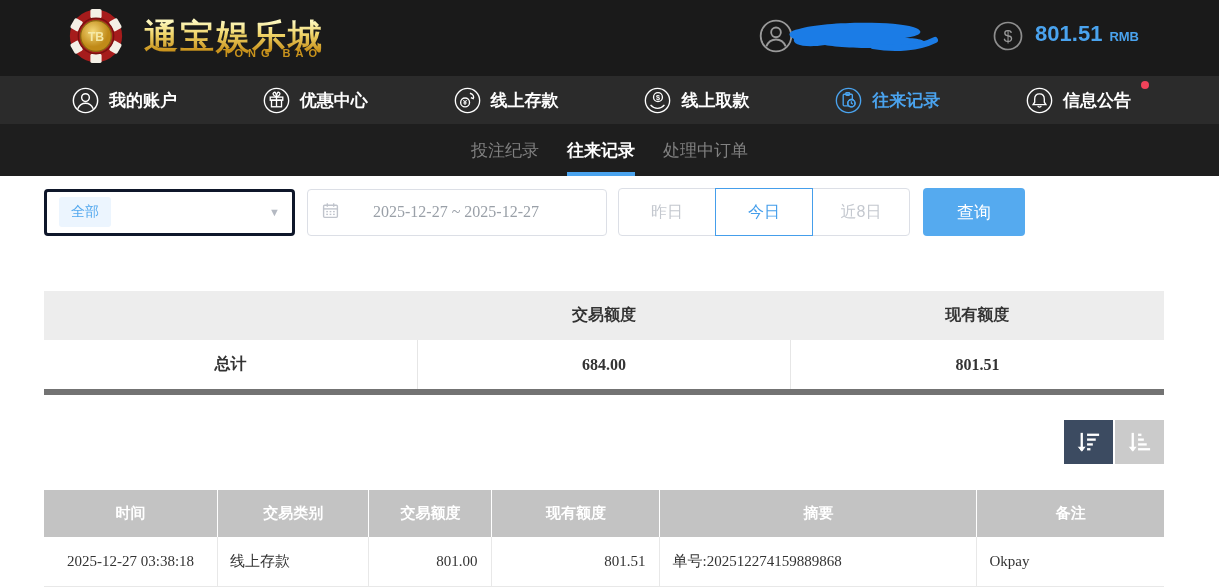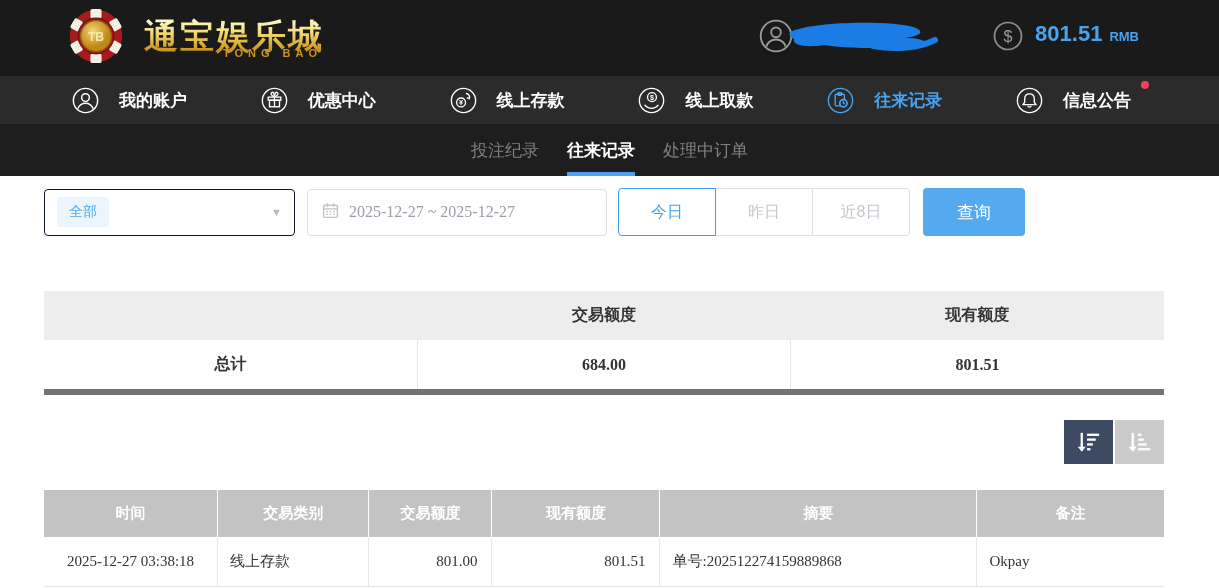--- a/index.html
+++ b/index.html
@@ -19,47 +19,47 @@
   .user-area { margin-left:auto; display:flex; align-items:center; position:relative; }
   .scribble { margin-left:-10px; }
   .balance-area { display:flex; align-items:baseline; margin-left:52px; margin-right:80px; }
   .balance-icon { align-self:center; margin-right:12px; }
   .balance-amount { color:#4aa3ee; font-size:22px; font-weight:bold; }
   .balance-cur { color:#4aa3ee; font-size:13px; font-weight:bold; margin-left:7px; }
 
   
   .mainnav { height:48px; background:#2b2b2b; display:flex; align-items:center;
     justify-content:space-between; padding:0 88px 0 72px; }
-  .nav-item { display:flex; align-items:center; gap:20px; color:#fff; font-size:17px;
+  .nav-item { display:flex; align-items:center; gap:10px; color:#fff; font-size:17px;
     font-weight:bold; cursor:pointer; position:relative; }
   .nav-item svg { display:block; }
   .nav-item.active { color:#4aa3ee; }
   .red-dot { position:absolute; top:-6px; right:-18px; width:8px; height:8px;
     border-radius:50%; background:#f0435a; }
 
   
   .subnav { height:52px; background:#1e1e1e; display:flex; justify-content:center; gap:28px; }
   .tab { color:#818181; font-size:17px; display:flex; align-items:center; cursor:pointer;
     position:relative; }
   .tab.active { color:#fff; font-weight:bold; }
   .tab.active::after { content:""; position:absolute; left:0; right:0; bottom:0; height:4px;
     background:#4aa3ee; }
 
   
   .main { width:1120px; margin-left:44px; }
   .filters { margin-top:12px; display:flex; align-items:center; height:48px; }
-  .dropdown { width:251px; height:47px; border:1px solid #0f172a; border-radius:4px;
+  .dropdown { width:251px; height:47px; border:3px solid #0f172a; border-radius:4px;
     display:flex; align-items:center; justify-content:space-between; padding:0 12px;
     background:#fff; cursor:pointer; }
   .chip { background:#ecf5fe; color:#53a8ee; font-size:14px; padding:6px 12px; border-radius:3px; }
   .caret { color:#b4b9c2; font-size:11px; }
   .date-box { width:300px; height:47px; margin-left:12px; border:1px solid #dcdfe6;
     border-radius:4px; display:flex; align-items:center; padding:0 14px; gap:10px;
     background:#fff; cursor:text; }
-  .date-text { color:#9aa0a8; font-size:16px; }
+  .date-text { color:#9aa0a8; font-size:16px;margin-left:24px; }
   .btn-group { display:flex; margin-left:11px; }
   .qbtn { width:98px; height:48px; background:#fff; border:1px solid #dcdfe6; color:#c4c8cf;
     font-size:16px; cursor:pointer; margin-left:-1px; }
   .qbtn:first-child { border-radius:4px 0 0 4px; margin-left:0; }
   .qbtn:last-child { border-radius:0 4px 4px 0; }
   .qbtn.active { color:#459eeb; border-color:#459eeb; position:relative; z-index:2; }
   .query-btn { margin-left:13px; width:102px; height:48px; background:#55aaef; border:none;
     border-radius:4px; color:#fff; font-size:17px; cursor:pointer; }
 
   
@@ -257,22 +257,22 @@
               <rect x="4" y="11" width="1.6" height="1.3"></rect>
             <rect x="7.2" y="11" width="1.6" height="1.3"></rect>
               <rect x="10.4" y="11" width="1.6" height="1.3"></rect>
           </g>
         </svg>
       </span>
       <span class="date-text serif">2025-12-27 ~ 2025-12-27</span>
     </div>
 
     <div class="btn-group">
+      <button class="qbtn">昨日</button>
       <button class="qbtn active">今日</button>
-      <button class="qbtn">昨日</button>
       <button class="qbtn">近8日</button>
     </div>
 
     <button class="query-btn">查询</button>
   </div>
 
   <table class="summary-table">
     <thead>
       <tr>
         <th></th>

